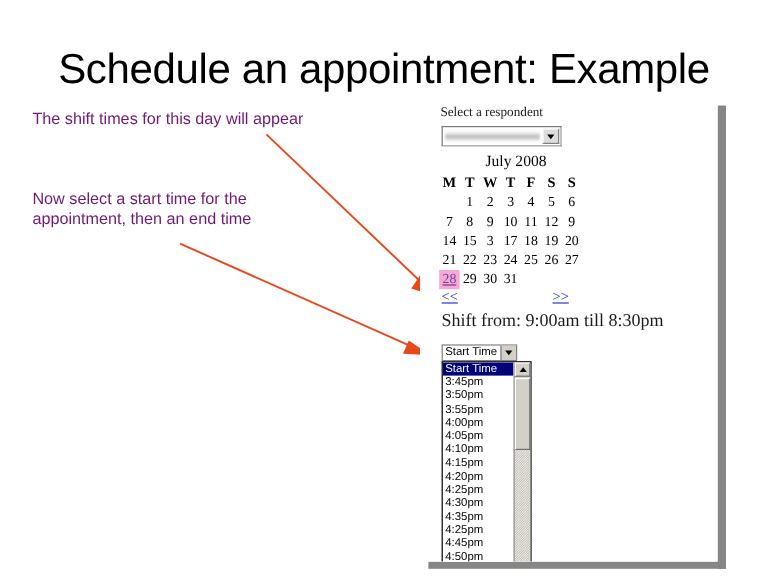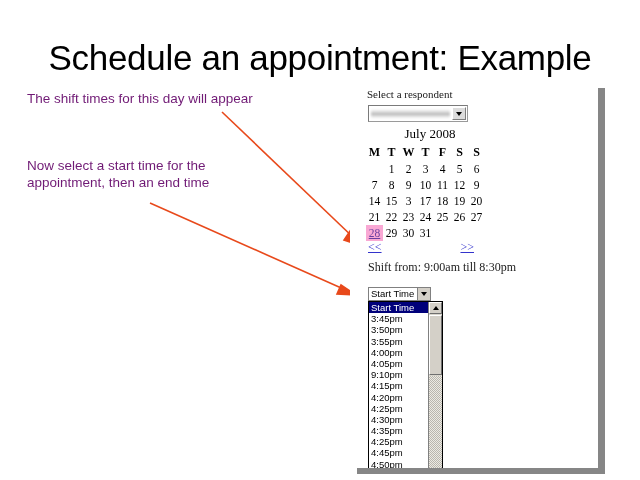--- a/index.html
+++ b/index.html
@@ -200,21 +200,21 @@
     color: #3333cc;
     text-decoration: underline;
   }
 
   
   #shift-info {
     position: absolute;
     left: 18px;
     top: 178px;
     font-family: "Liberation Serif", serif;
-    font-size: 12px;
+    font-size: 15px;
     white-space: nowrap;
   }
 
   
   #start-time-combo {
     position: absolute;
     left: 18px;
     top: 205px;
     width: 63px;
     height: 14px;
@@ -440,21 +440,21 @@
   </div>
 
   <div id="start-time-listbox">
     <div id="start-time-options">
       <div class="time-option highlighted">Start Time</div>
       <div class="time-option">3:45pm</div>
       <div class="time-option">3:50pm</div>
       <div class="time-option">3:55pm</div>
       <div class="time-option">4:00pm</div>
       <div class="time-option">4:05pm</div>
-      <div class="time-option">9:10pm</div>
+      <div class="time-option">4:10pm</div>
       <div class="time-option">4:15pm</div>
       <div class="time-option">4:20pm</div>
       <div class="time-option">4:25pm</div>
       <div class="time-option">4:30pm</div>
       <div class="time-option">4:35pm</div>
       <div class="time-option">4:25pm</div>
       <div class="time-option">4:45pm</div>
       <div class="time-option">4:50pm</div>
 
     </div>

